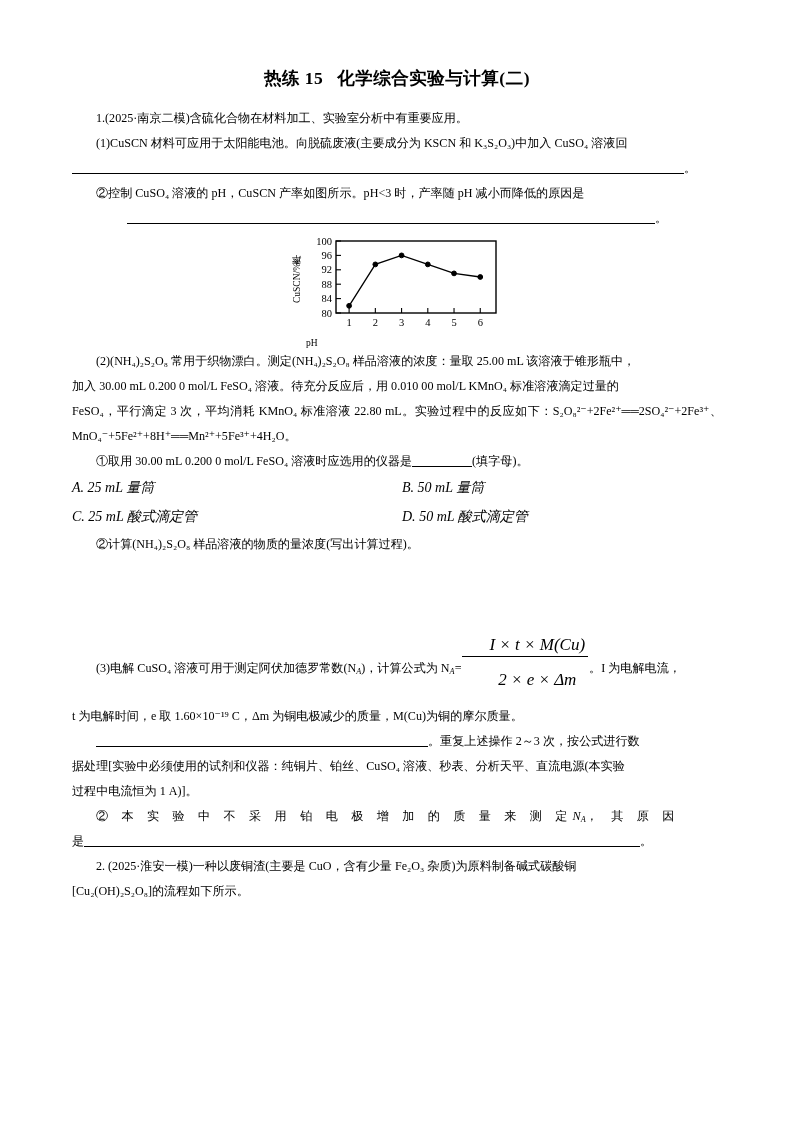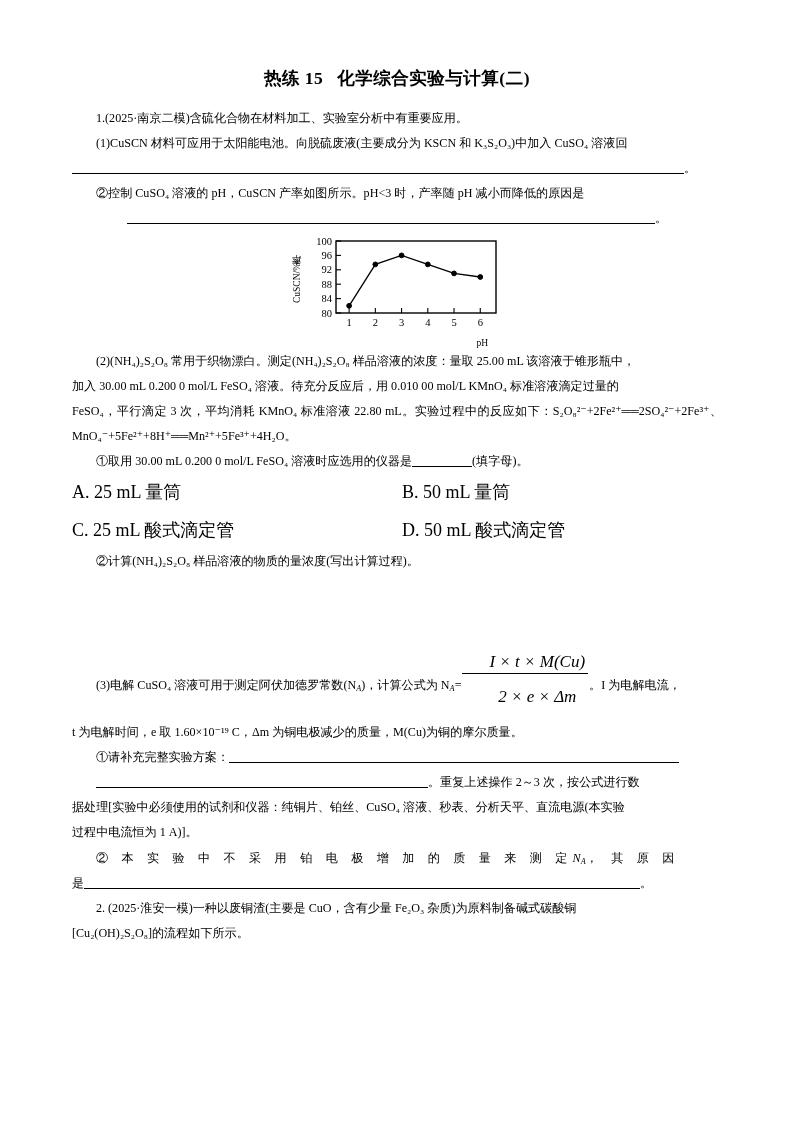--- a/index.html
+++ b/index.html
@@ -91,31 +91,32 @@
     display: flex;
     align-items: center;
     justify-content: center;
     white-space: nowrap;
   }
   .xlabel {
     position: absolute;
     left: 0;
     bottom: -2px;
     width: 100%;
-    text-align: right;
+    text-align: left;
     font-size: 9.5px;
   }
   .plot-svg { position: absolute; left: 14px; top: 0; }
 
   
   .options {
     display: grid;
     grid-template-columns: 330px 1fr;
-    font-size: 18px;
+    font-size: 14px;
     line-height: 2.07;
+    font-style: italic;
   }
 
   
   .frac {
     display: inline-block;
     vertical-align: middle;
     text-align: center;
     font-size: 17px;
     line-height: 1.28;
     margin: 0 1px;
@@ -216,21 +217,20 @@
       <div><span>D.</span> <span>50 mL 酸式滴定管</span></div>
     </div>
 
     <p class="para indent">②计算(NH₄)₂S₂O₈ 样品溶液的物质的量浓度(写出计算过程)。</p>
 
     <div style="height:78px"></div>
 
     <p class="para indent"><span>(3)电解 CuSO₄ 溶液可用于测定阿伏加德罗常数(N</span><sub class="mvar">A</sub><span>)，计算公式为 N</span><sub class="mvar">A</sub><span>=</span><span class="frac"><span class="num mvar">I × t × M(Cu)</span><span class="den mvar">2 × e × Δm</span></span><span>。I 为电解电流，</span></p>
     <p class="para">t 为电解时间，e 取 1.60×10⁻¹⁹ C，Δm 为铜电极减少的质量，M(Cu)为铜的摩尔质量。</p>
 
-    <p class="para indent"><span>①请补充完整实验方案：</span><span class="fill" style="width:450px"></span></p>
     <p class="para" style="text-indent:24px"><span class="fill" style="width:332px"></span><span>。重复上述操作 2～3 次，按公式进行数</span></p>
     <p class="para">据处理[实验中必须使用的试剂和仪器：纯铜片、铂丝、CuSO₄ 溶液、秒表、分析天平、直流电源(本实验</p>
     <p class="para">过程中电流恒为 1 A)]。</p>
 
     <p class="para indent"><span class="spaced">② 本 实 验 中 不 采 用 铂 电 极 增 加 的 质 量 来 测 定</span><span class="mvar">N</span><sub class="mvar">A</sub><span class="spaced">， 其 原 因</span></p>
     <p class="para"><span>是</span><span class="fill" style="width:556px"></span><span>。</span></p>
 
     <p class="para indent">2. (2025·淮安一模)一种以废铜渣(主要是 CuO，含有少量 Fe₂O₃ 杂质)为原料制备碱式碳酸铜</p>
     <p class="para">[Cu₂(OH)₂S₂O₈]的流程如下所示。</p>
 

